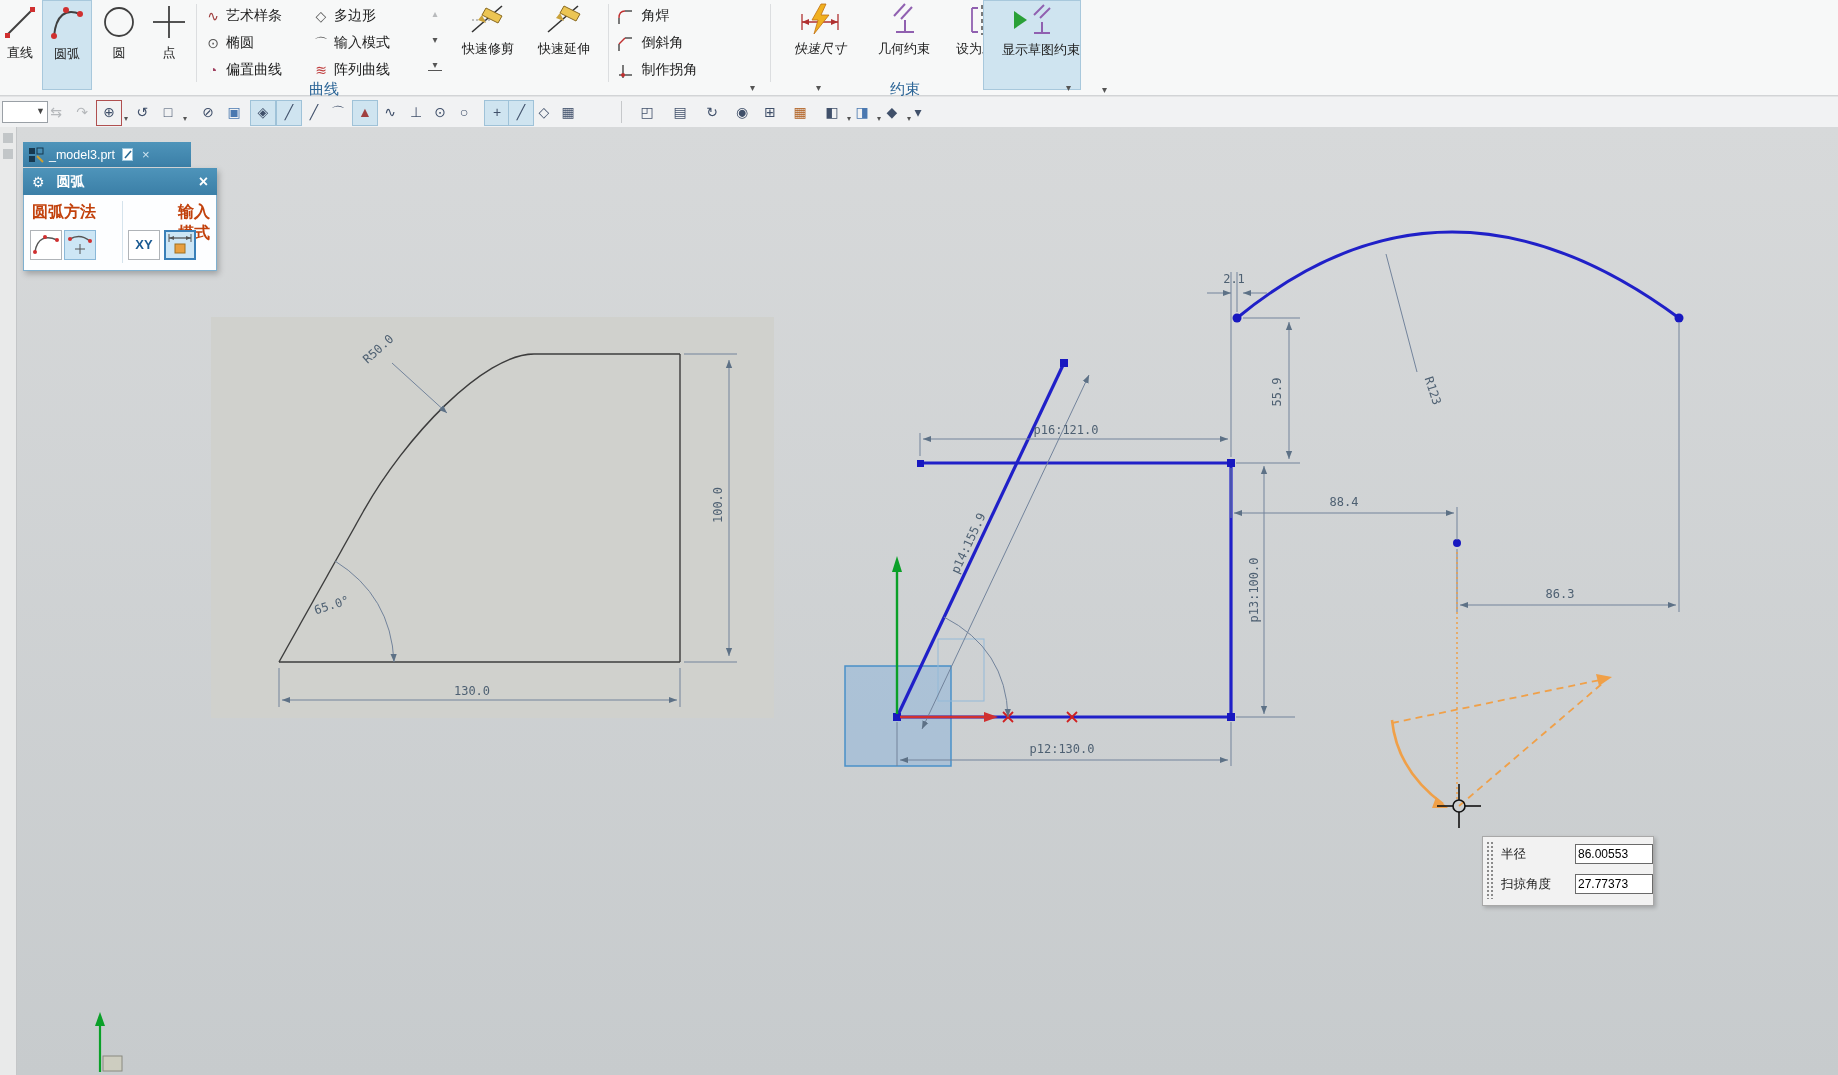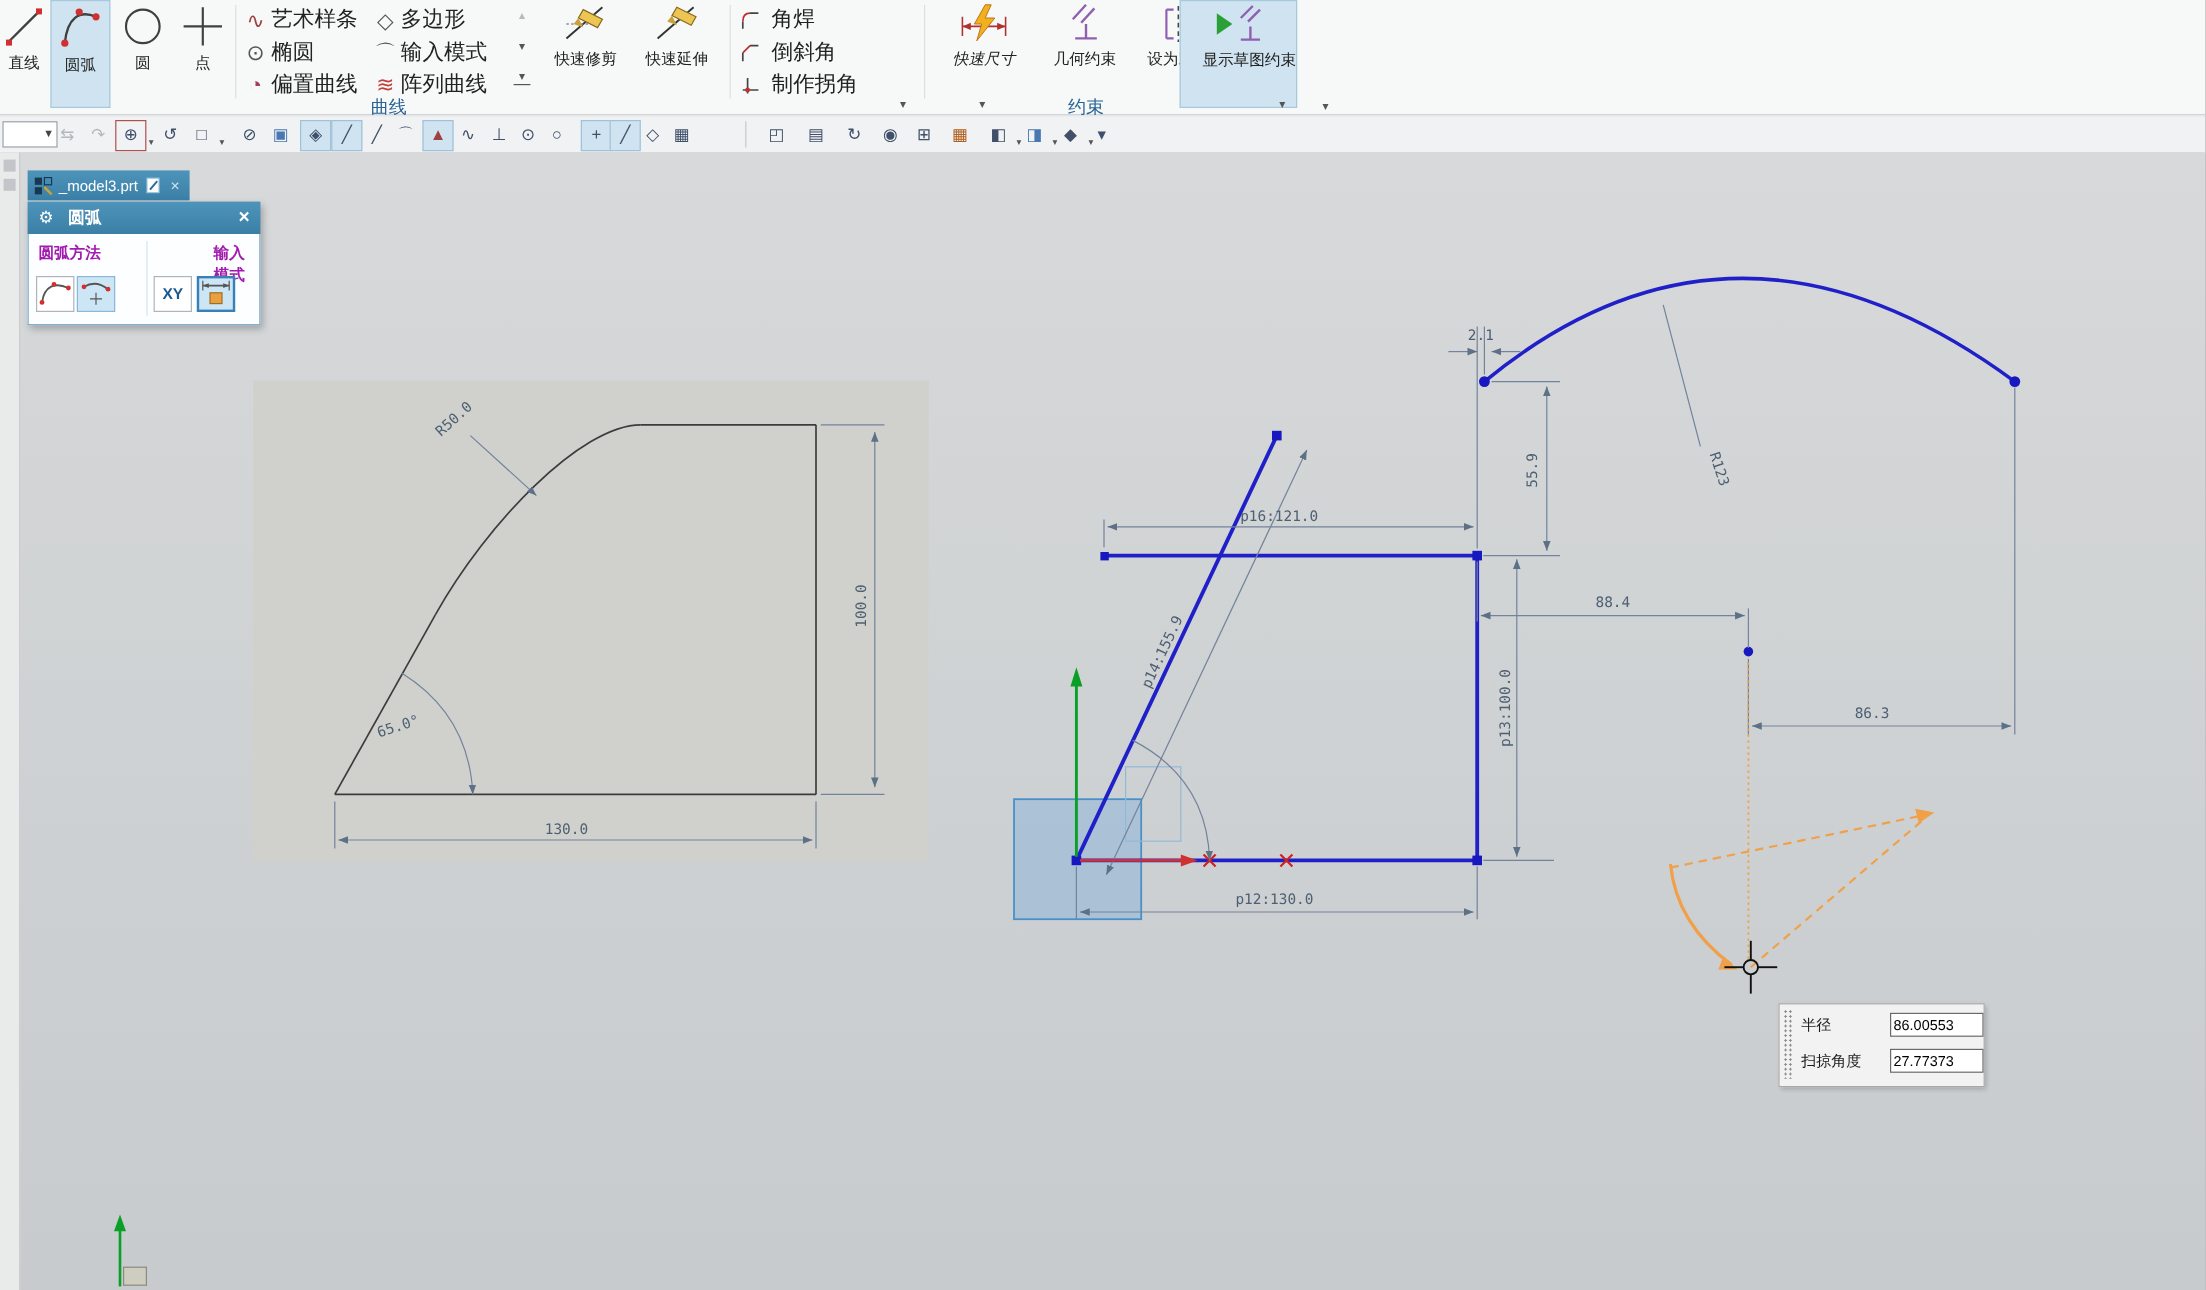--- a/index.html
+++ b/index.html
@@ -6,21 +6,21 @@
   #app{position:relative;width:1838px;height:1075px;overflow:hidden;
        font-family:"Liberation Sans","DejaVu Sans",sans-serif;background:#fff;
        -webkit-user-select:none;user-select:none;}
   
   #ribbon{position:absolute;left:0;top:0;width:1838px;height:95px;background:#f7f8f8;border-bottom:1px solid #d2d4d6;}
   .rb-big{position:absolute;top:0;height:88px;text-align:center;cursor:default;}
   .rb-big .ric{display:block;margin:2px auto 0;}
   .rb-big .rlb{font-size:13px;color:#222;display:block;margin-top:2px;}
   .rb-big.sel{background:#cfe4f0;border:1px solid #a8c8dc;}
   .rb-sep{position:absolute;top:4px;height:78px;width:1px;background:#dcdee0;}
-  .rb-item{position:absolute;height:24px;line-height:24px;font-size:18px;color:#222;white-space:nowrap;}
+  .rb-item{position:absolute;height:24px;line-height:24px;font-size:14px;color:#222;white-space:nowrap;font-family:Liberation Serif, serif;}
   .rb-item .mi{display:inline-block;width:18px;text-align:center;margin-right:4px;vertical-align:middle;}
   .rb-grp-label{position:absolute;top:80px;font-size:15px;color:#2a6496;text-align:center;}
   .rb-arrow{position:absolute;font-size:10px;color:#555;width:14px;text-align:center;}
   .rb-arrow.dim{color:#b8babc;}
   .rb-arrow.underl{border-bottom:1px solid #555;line-height:10px;}
   .rb-dd{position:absolute;font-size:10px;color:#555;}
   
   #toolbar2{position:absolute;left:0;top:96px;width:1838px;height:30px;background:#f1f2f3;border-bottom:1px solid #c9cbcd;border-top:1px solid #e3e4e5;}
   #combo{position:absolute;left:2px;top:4px;width:44px;height:20px;background:#fff;border:1px solid #9aa0a6;font-size:9px;color:#444;}
   #combo .ca{position:absolute;right:2px;top:4px;}
@@ -29,31 +29,31 @@
   .t2i.disabled{color:#b5b8bb;}
   .t2i.framed{border:1px solid #b05050;line-height:22px;}
   .t2i .dd{position:absolute;right:-7px;top:7px;font-size:8px;color:#555;}
   .t2sep{position:absolute;top:4px;width:1px;height:22px;background:#c6c8ca;}
   
   #viewport{position:absolute;left:0;top:127px;width:1838px;height:948px;background:linear-gradient(#d7d9da,#c7cbcd);}
   #leftstrip{position:absolute;left:0;top:0;width:16px;height:948px;background:#e9eaea;border-right:1px solid #c4c6c8;z-index:3;}
   .ls-sq{width:10px;height:10px;background:#c2c6c8;margin:6px auto 0;}
   #gfx{position:absolute;left:0;top:0;z-index:1;}
   
-  #parttab{position:absolute;left:23px;top:15px;width:135px;height:25px;background:linear-gradient(#4e94ba,#3b7fa7);z-index:5;display:flex;align-items:center;color:#fff;}
+  #parttab{position:absolute;left:23px;top:15px;width:168px;height:25px;background:linear-gradient(#4e94ba,#3b7fa7);z-index:5;display:flex;align-items:center;color:#fff;}
   #parttab .ttl{font-size:12.5px;margin-left:5px;}
   #parttab .tclose{margin-left:8px;color:#cfe4f0;font-size:13px;}
   
   #arcdlg{position:absolute;left:23px;top:41px;width:194px;height:103px;z-index:6;box-shadow:2px 3px 6px rgba(0,0,0,.25);}
   #arcdlg .dtitle{height:27px;background:linear-gradient(#4e94ba,#3b7fa7);color:#fff;display:flex;align-items:center;}
   #arcdlg .dtitle .gear{margin-left:9px;font-size:14px;}
   #arcdlg .dtitle .dtxt{margin-left:12px;font-size:14px;font-weight:bold;}
   #arcdlg .dtitle .dclose{margin-left:auto;margin-right:9px;font-size:16px;font-weight:bold;}
   #arcdlg .dbody{height:75px;background:#fdfeff;border:1px solid #7fb0cf;border-top:none;position:relative;}
-  .dsec{position:absolute;top:7px;font-size:13px;font-weight:bold;color:#a21caf;}
+  .dsec{position:absolute;top:7px;font-size:16px;font-weight:bold;color:#c2410c;}
   .dvsep{position:absolute;left:98px;top:6px;height:62px;width:1px;background:#d5e3ec;}
   .dbtn{position:absolute;top:35px;width:32px;height:30px;background:#fff;border:1px solid #b0b4b8;box-sizing:border-box;text-align:center;}
   .dbtn.sel{background:#cde6f5;border:1px solid #8ab8d8;}
   .dbtn.sel2{background:#cde6f5;border:2px solid #3a80b8;}
   .dbtn .xy{font-size:13px;color:#1a5a92;line-height:28px;font-weight:bold;}
   
   #floatbox{position:absolute;left:1482px;top:709px;width:170px;height:68px;background:#f2f2f2;border:1px solid #a8a8a8;z-index:7;box-shadow:2px 2px 4px rgba(0,0,0,.2);}
   #floatbox .grip{position:absolute;left:3px;top:4px;width:8px;height:58px;
       background-image:radial-gradient(#8a8a8a 1px,transparent 1.1px);background-size:4px 4px;}
   .frow{position:absolute;left:18px;height:22px;display:flex;align-items:center;}

